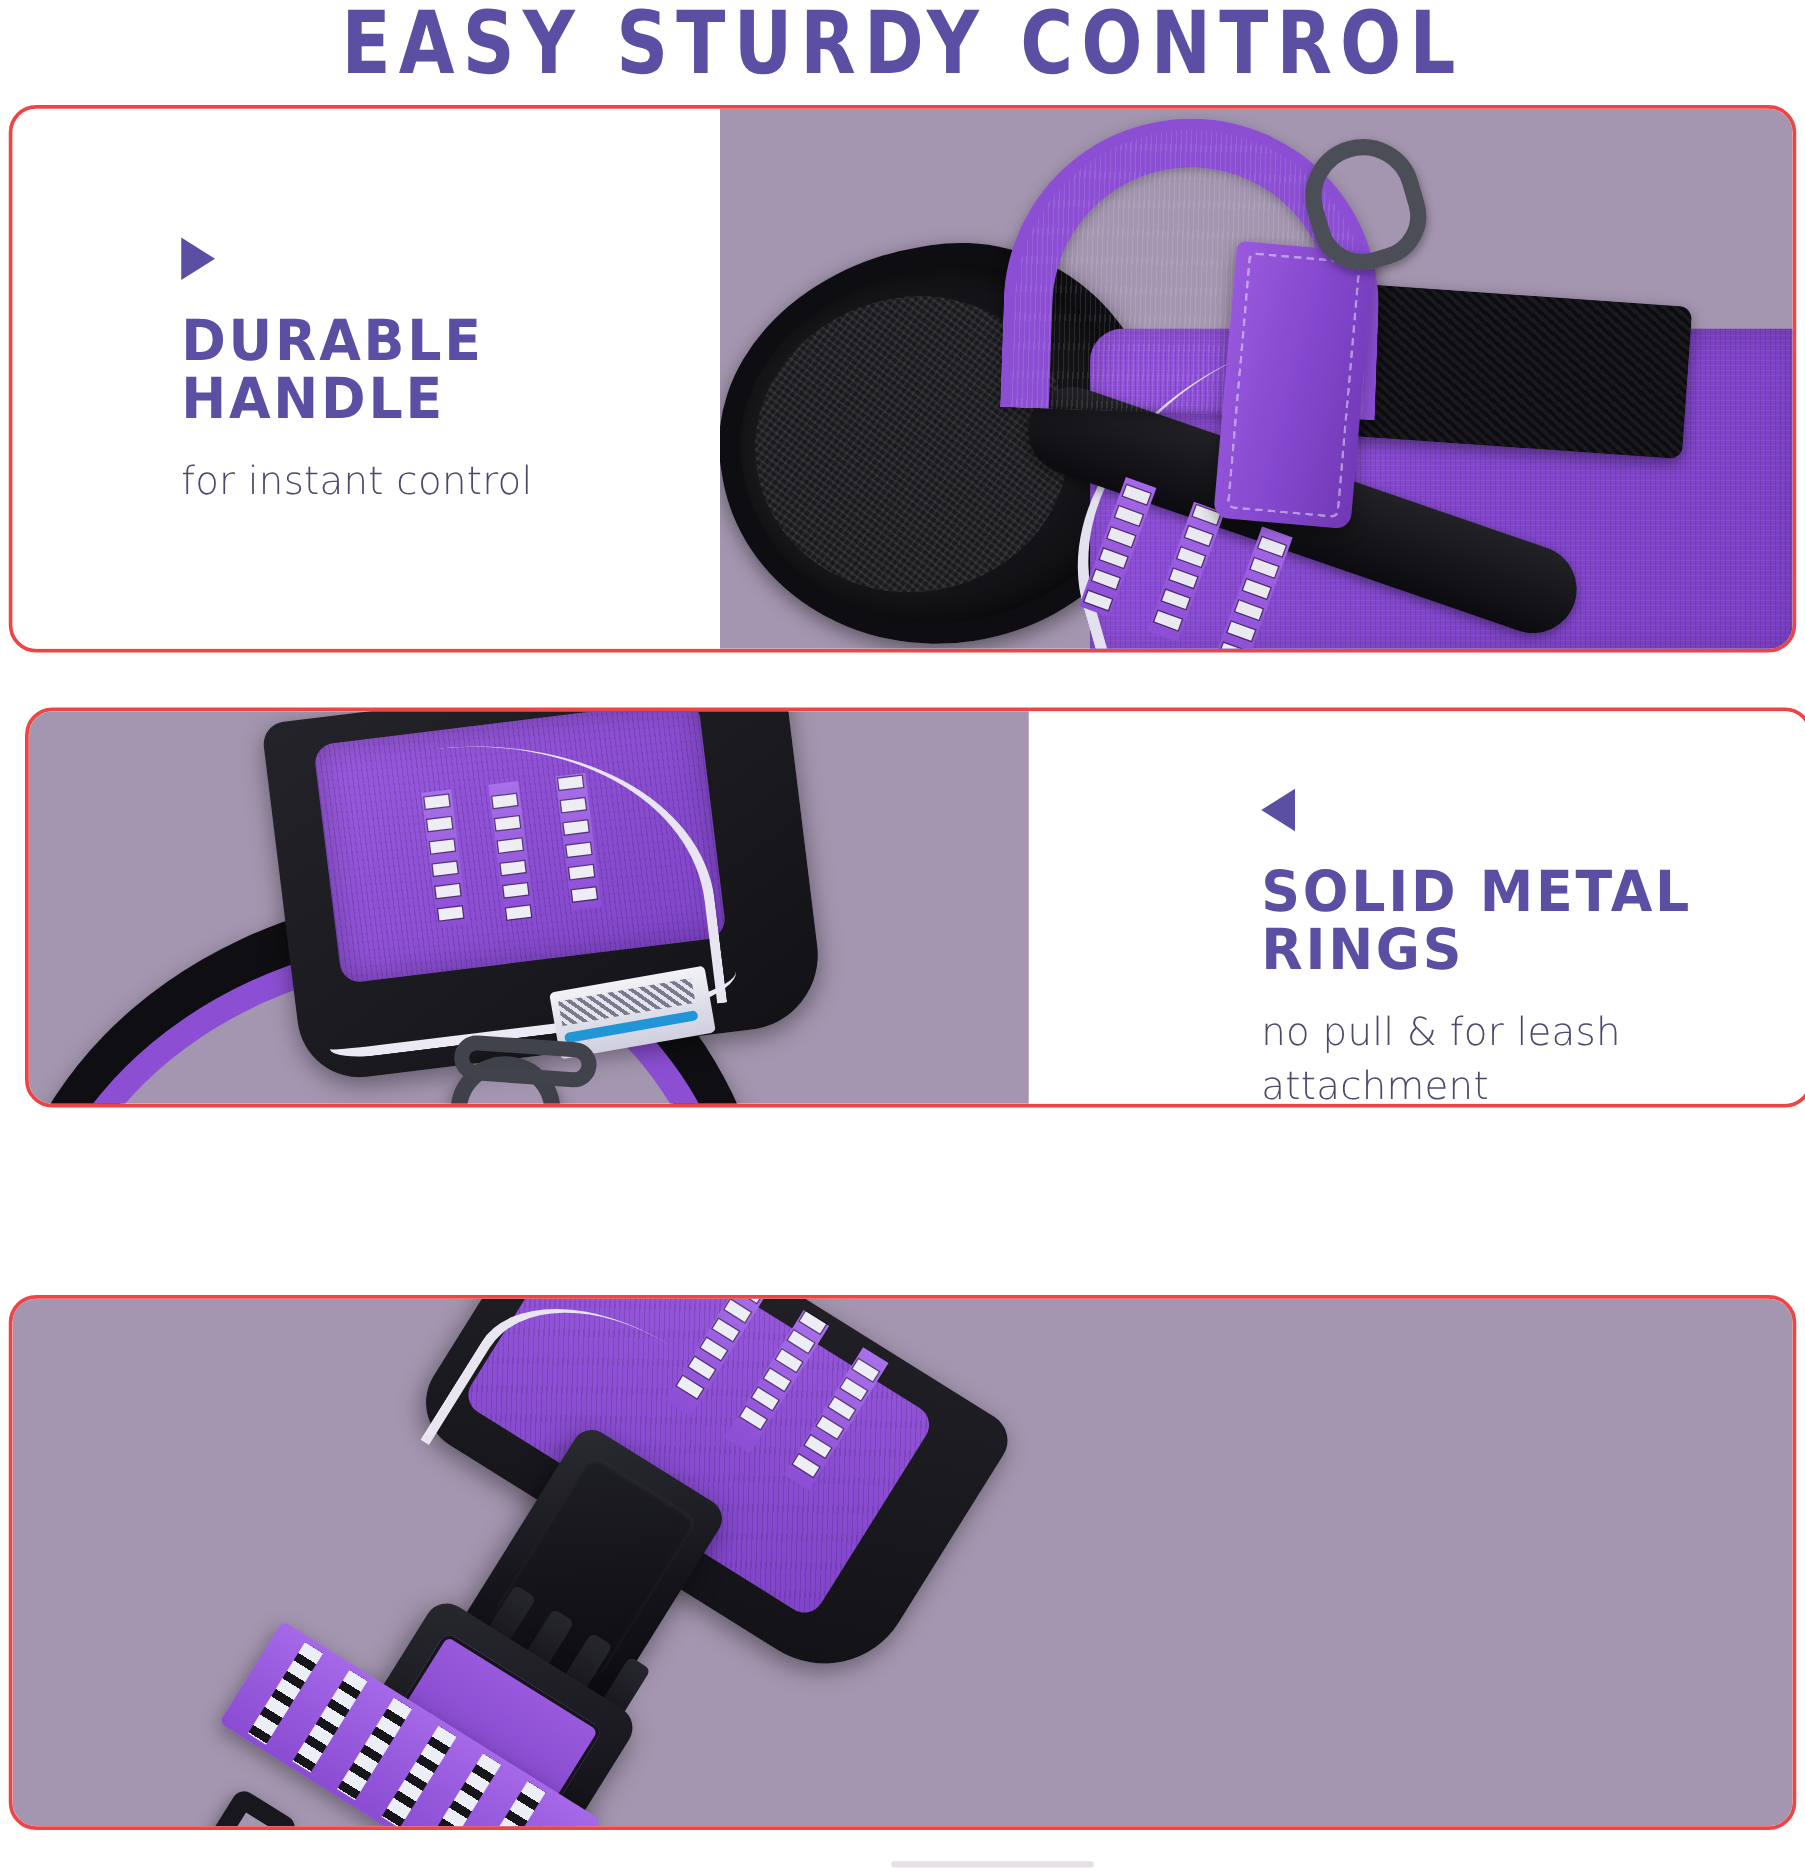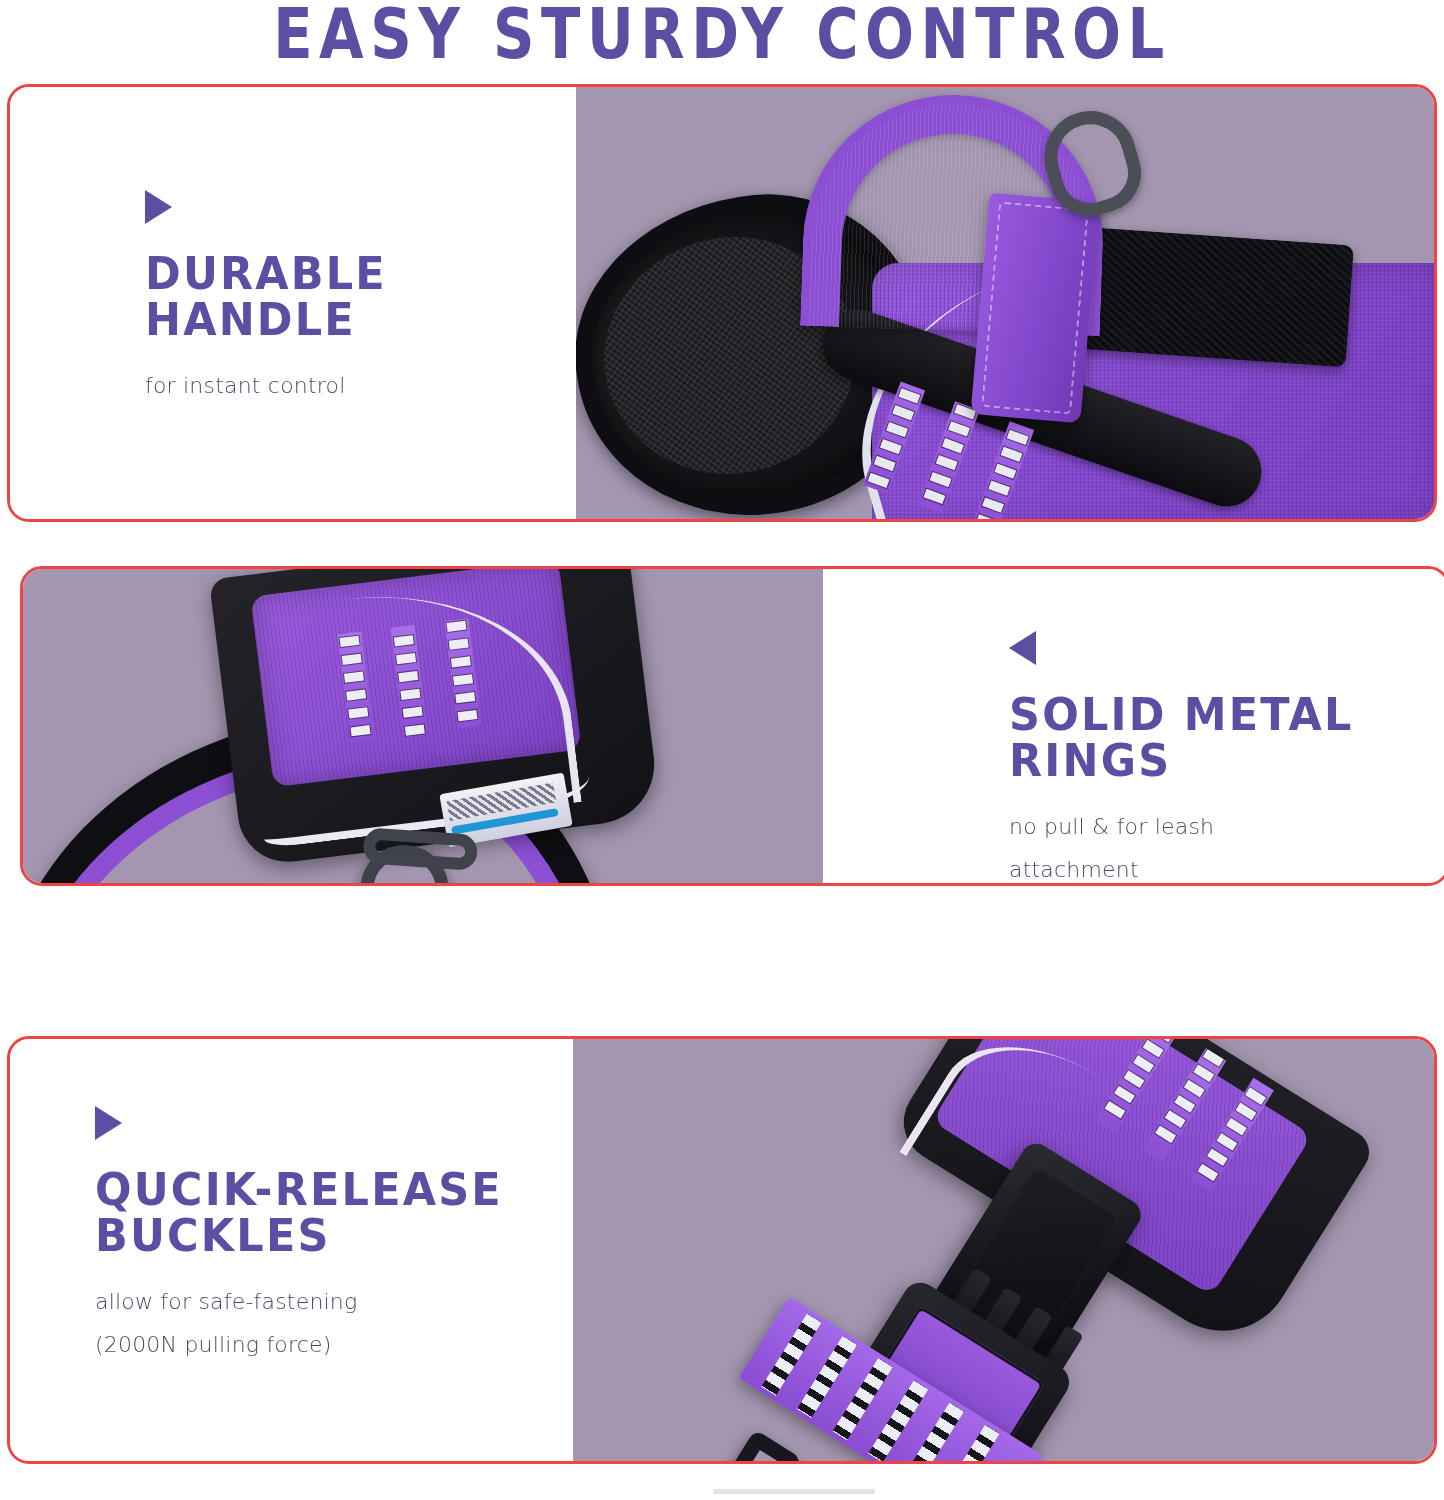--- a/index.html
+++ b/index.html
@@ -88,21 +88,21 @@
     transform:scaleY(1.05);
     transform-origin:left top;
     white-space:pre-line;
     margin-bottom:26px;
   }
 
   .feature-sub {
     font-family:"DejaVu Sans", sans-serif;
     font-weight:300;
     color:#4b4a6b;
-    font-size:22px;
+    font-size:31px;
     line-height:43px;
     letter-spacing:0.2px;
     white-space:pre-line;
   }
 
   
   .photo-half {
     flex:1 1 auto;
     position:relative;
     background:#a496b0;
@@ -571,29 +571,20 @@
         <div class="bluebar"></div>
       </div>
       <div class="metal-ring"></div>
       <div class="side-strap"></div>
     </div>
 
   </div>
 
   <div class="panel p3">
 
-    <div class="text-half">
-      <div class="text-inner">
-        <div class="marker right"></div>
-        <div class="feature-title">QUCIK-RELEASE
-BUCKLES</div>
-        <div class="feature-sub">allow for safe-fastening
-(2000N pulling force)</div>
-      </div>
-    </div>
 
     <div class="photo-half ph3">
       <div class="chest3"></div>
       <div class="chest3-purple"></div>
       <div class="white-pipe3"></div>
       <div class="refl3">
         <div class="strip" style="left:0px">
           <i style="top:6px"></i>
             <i style="top:24px"></i>
             <i style="top:42px"></i>

